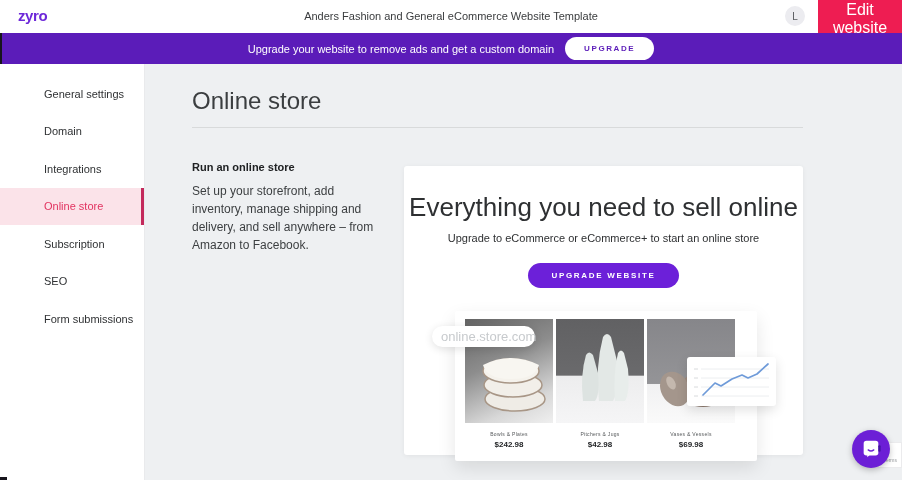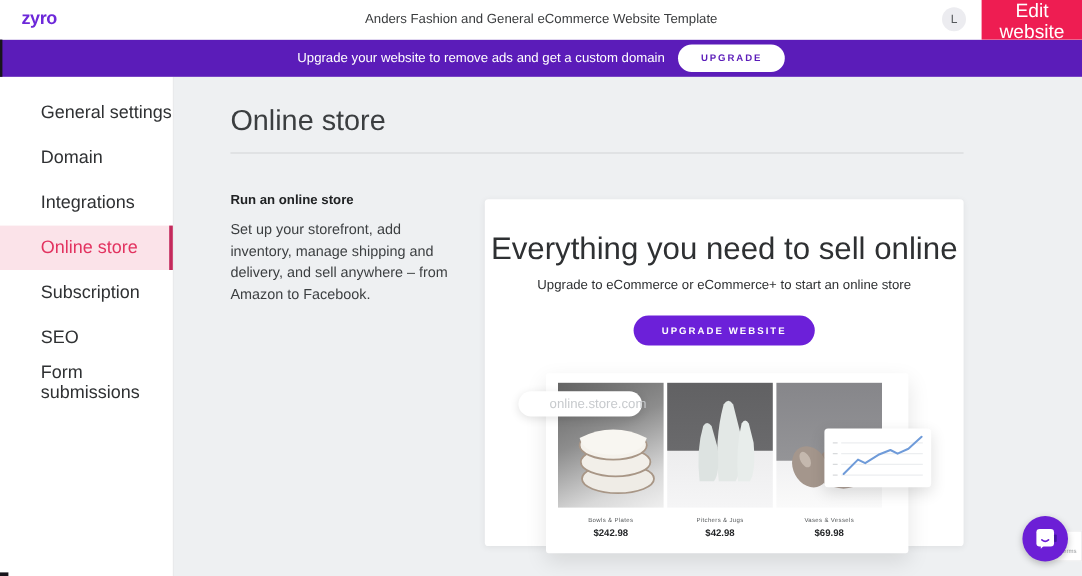--- a/index.html
+++ b/index.html
@@ -19,21 +19,21 @@
               font-size:16px; border:none; font-family:inherit; cursor:pointer; }
   
   .banner { position:absolute; top:33px; left:0; width:902px; height:31px; background:#5b1cb9;
             display:flex; align-items:center; justify-content:center; gap:11px; z-index:5; }
   .banner-text { color:#fff; font-size:11px; }
   .upgrade-pill { background:#ffffff; color:#5b1cb9; font-size:8px; font-weight:700; letter-spacing:1.6px;
                   padding:7px 19px; border-radius:12px; border:none; font-family:inherit; cursor:pointer; }
   
   .sidebar { position:absolute; top:64px; left:0; width:145px; height:416px; background:#fff;
              border-right:1px solid #e9eaec; padding-top:11px; z-index:4; }
-  .side-item { height:37.5px; display:flex; align-items:center; padding-left:34px; font-size:15px;
+  .side-item { height:37.5px; display:flex; align-items:center; padding-left:44px; font-size:11px;
                color:#2f3133; cursor:pointer; }
   .side-item.active { background:#fbe3e9; border-right:3px solid #c32a5c; color:#e23360; }
   
   .main { position:absolute; top:64px; left:145px; width:757px; height:416px; }
   .page-title { position:absolute; top:23px; left:47px; font-size:24px; font-weight:400; color:#3b3e40; margin:0; }
   .divider { position:absolute; top:63px; left:47px; width:611px; height:0; border-bottom:1px solid #d8dadb; }
   .section-text { position:absolute; top:97px; left:47px; width:182px; }
   .section-title { font-size:11px; font-weight:700; color:#202224; margin:0 0 9px 0; }
   .section-desc { font-size:12px; line-height:18px; color:#3c3f41; margin:0; }
   
@@ -50,21 +50,21 @@
   .products { display:flex; gap:3px; padding:8px 10px 0 10px; }
   .product { width:88px; }
   .product-img { width:88px; height:104px; overflow:hidden; }
   .img-bowls    { background:linear-gradient(155deg,#646464 0%,#8d8d8d 40%,#d8d8d8 78%,#efefef 100%); }
   .img-pitchers { background:linear-gradient(#616163 0%,#6a6a6c 54%,#ededee 55%,#f5f5f6 100%); }
   .img-vases    { background:linear-gradient(#86868a 0%,#949497 62%,#f1f1f2 63%,#fafafa 100%); }
   .product-name { font-size:5px; letter-spacing:0.3px; color:#55585a; text-align:center; margin-top:8px; }
   .product-price { font-size:8px; font-weight:700; color:#232527; text-align:center; margin-top:3px; }
   .store-pill { position:absolute; left:28px; top:160px; width:103px; height:21px; background:#fff;
                 border-radius:11px; box-shadow:0 2px 8px rgba(0,0,0,0.12); display:flex; align-items:center;
-                gap:17px; padding-left:9px; color:#c7cacd; font-size:11px; z-index:3; }
+                gap:0; padding-left:9px; color:#c7cacd; font-size:13px; z-index:3; }
   .mini-chart { position:absolute; left:283px; top:191px; width:89px; height:49px; background:#fff;
                 border-radius:3px; box-shadow:0 4px 12px rgba(0,0,0,0.12); z-index:3; }
   
   .terms-card { position:absolute; right:0; bottom:12px; width:40px; height:26px; background:#fff;
                 border:1px solid #ebebed; z-index:7; }
   .terms-label { position:absolute; right:4px; bottom:4px; font-size:5px; color:#9a9da0; }
   .chat-bubble { position:absolute; right:12px; bottom:12px; width:38px; height:38px; border-radius:50%;
                  background:#6c1fd6; display:flex; align-items:center; justify-content:center;
                  box-shadow:0 2px 6px rgba(0,0,0,0.25); z-index:8; cursor:pointer; }
   

